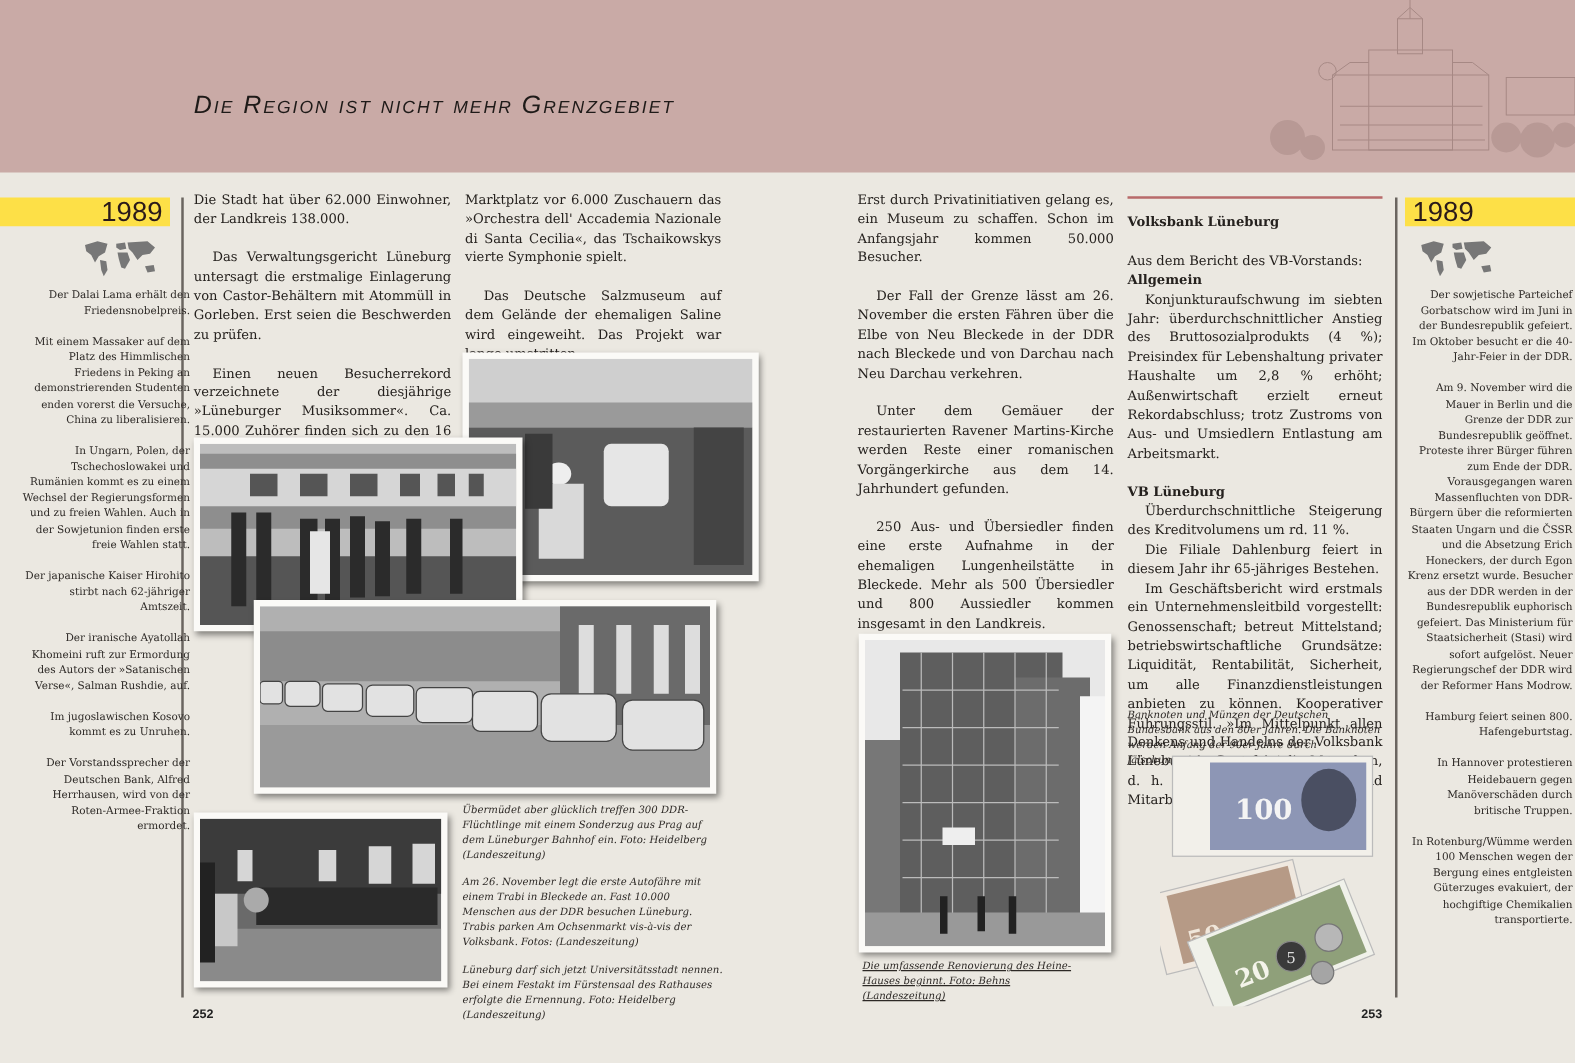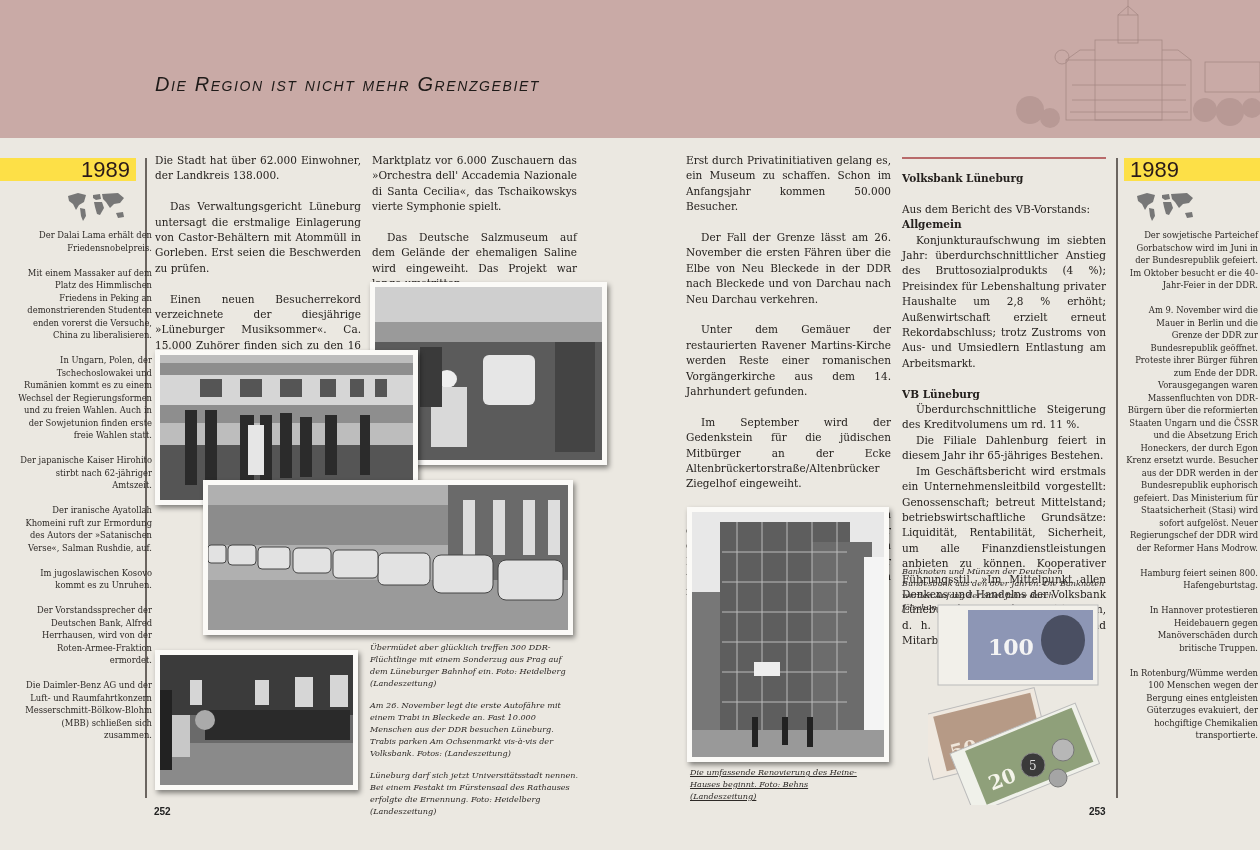--- a/index.html
+++ b/index.html
@@ -109,21 +109,20 @@
 </svg>
 <div class="vrule" style="left:145px; top:158px; height:640px;"></div>
 <div class="sidebar left">
   <p>Der Dalai Lama erhält den Friedensnobelpreis.</p>
   <p>Mit einem Massaker auf dem Platz des Himmlischen Friedens in Peking an demonstrierenden Studenten enden vorerst die Versuche, China zu liberalisieren.</p>
   <p>In Ungarn, Polen, der Tschechoslowakei und Rumänien kommt es zu einem Wechsel der Regierungsformen und zu freien Wahlen. Auch in der Sowjetunion finden erste freie Wahlen statt.</p>
   <p>Der japanische Kaiser Hirohito stirbt nach 62-jähriger Amtszeit.</p>
   <p>Der iranische Ayatollah Khomeini ruft zur Ermordung des Autors der »Satanischen Verse«, Salman Rushdie, auf.</p>
   <p>Im jugoslawischen Kosovo kommt es zu Unruhen.</p>
   <p>Der Vorstandssprecher der Deutschen Bank, Alfred Herrhausen, wird von der Roten-Armee-Fraktion ermordet.</p>
-  <p>Die Daimler-Benz AG und der Luft- und Raumfahrtkonzern Messerschmitt-Bölkow-Blohm (MBB) schließen sich zusammen.</p>
 </div>
 
 <div class="col col1">
   <p class="noind">Die Stadt hat über 62.000 Einwohner, der Landkreis 138.000.</p>
   <p class="indent">Das Verwaltungsgericht Lüneburg untersagt die erstmalige Einlagerung von Castor-Behältern mit Atommüll in Gorleben. Erst seien die Beschwerden zu prüfen.</p>
   <p class="indent">Einen neuen Besucherrekord verzeichnete der diesjährige »Lüneburger Musiksommer«. Ca. 15.000 Zuhörer finden sich zu den 16 Konzerten des Musiksommers ein. Leonard Bernstein dirigiert auf dem</p>
 </div>
 
 <div class="col col2">
   <p class="noind">Marktplatz vor 6.000 Zuschauern das »Orchestra dell' Accademia Nazionale di Santa Cecilia«, das Tschaikowskys vierte Symphonie spielt.</p>
@@ -216,21 +215,20 @@
   <p>Übermüdet aber glücklich treffen 300 DDR-Flüchtlinge mit einem Sonderzug aus Prag auf dem Lüneburger Bahnhof ein. Foto: Heidelberg (Landeszeitung)</p>
   <p>Am 26. November legt die erste Autofähre mit einem Trabi in Bleckede an. Fast 10.000 Menschen aus der DDR besuchen Lüneburg. Trabis parken Am Ochsenmarkt vis-à-vis der Volksbank. Fotos: (Landeszeitung)</p>
   <p>Lüneburg darf sich jetzt Universitätsstadt nennen. Bei einem Festakt im Fürstensaal des Rathauses erfolgte die Ernennung. Foto: Heidelberg (Landeszeitung)</p>
 </div>
 <div class="page-num" style="left:154px;">252</div>
 
 <div class="col col3">
   <p class="noind">Erst durch Privatinitiativen gelang es, ein Museum zu schaffen. Schon im Anfangsjahr kommen 50.000 Besucher.</p>
   <p class="indent">Der Fall der Grenze lässt am 26. November die ersten Fähren über die Elbe von Neu Bleckede in der DDR nach Bleckede und von Darchau nach Neu Darchau verkehren.</p>
   <p class="indent">Unter dem Gemäuer der restaurierten Ravener Martins-Kirche werden Reste einer romanischen Vorgängerkirche aus dem 14. Jahrhundert gefunden.</p>
-  <p class="indent">Im September wird der Gedenkstein für die jüdischen Mitbürger an der Ecke Altenbrückertorstraße/Altenbrücker Ziegelhof eingeweiht.</p>
   <p class="indent">250 Aus- und Übersiedler finden eine erste Aufnahme in der ehemaligen Lungenheilstätte in Bleckede. Mehr als 500 Übersiedler und 800 Aussiedler kommen insgesamt in den Landkreis.</p>
 </div>
 <div class="photo" style="left:687px; top:507px; width:202px; height:255px;">
   <svg class="img" viewBox="0 0 192 245" preserveAspectRatio="none">
     <rect width="192" height="245" fill="#e8e8e8"></rect>
     <rect x="0" y="80" width="30" height="140" fill="#777"></rect>
     <rect x="28" y="10" width="130" height="210" fill="#5e5e5e"></rect>
     <rect x="120" y="30" width="60" height="190" fill="#6c6c6c"></rect>
     <g stroke="#bbb" stroke-width="1">
       <path d="M30 40 h125 M30 70 h125 M30 100 h125 M30 130 h125 M30 160 h125 M30 190 h125"></path>

